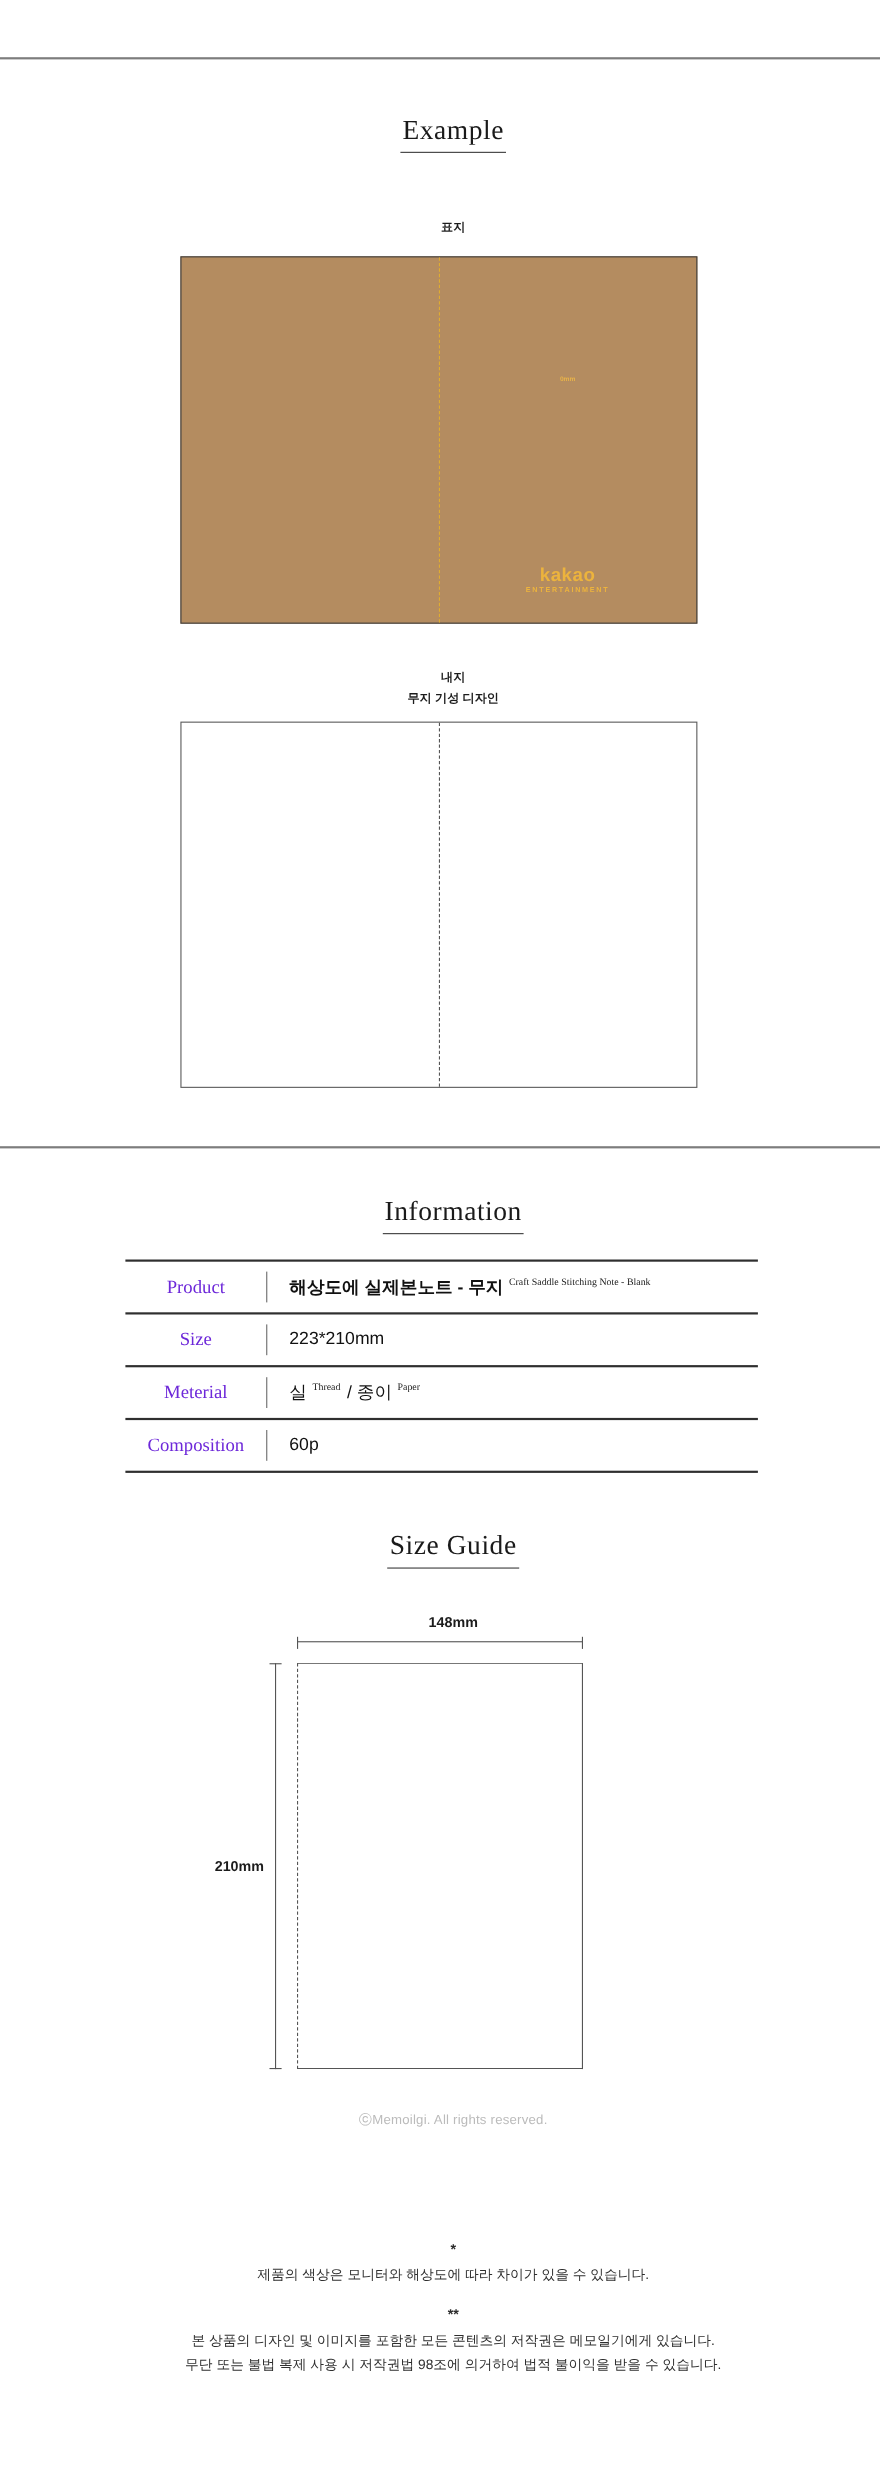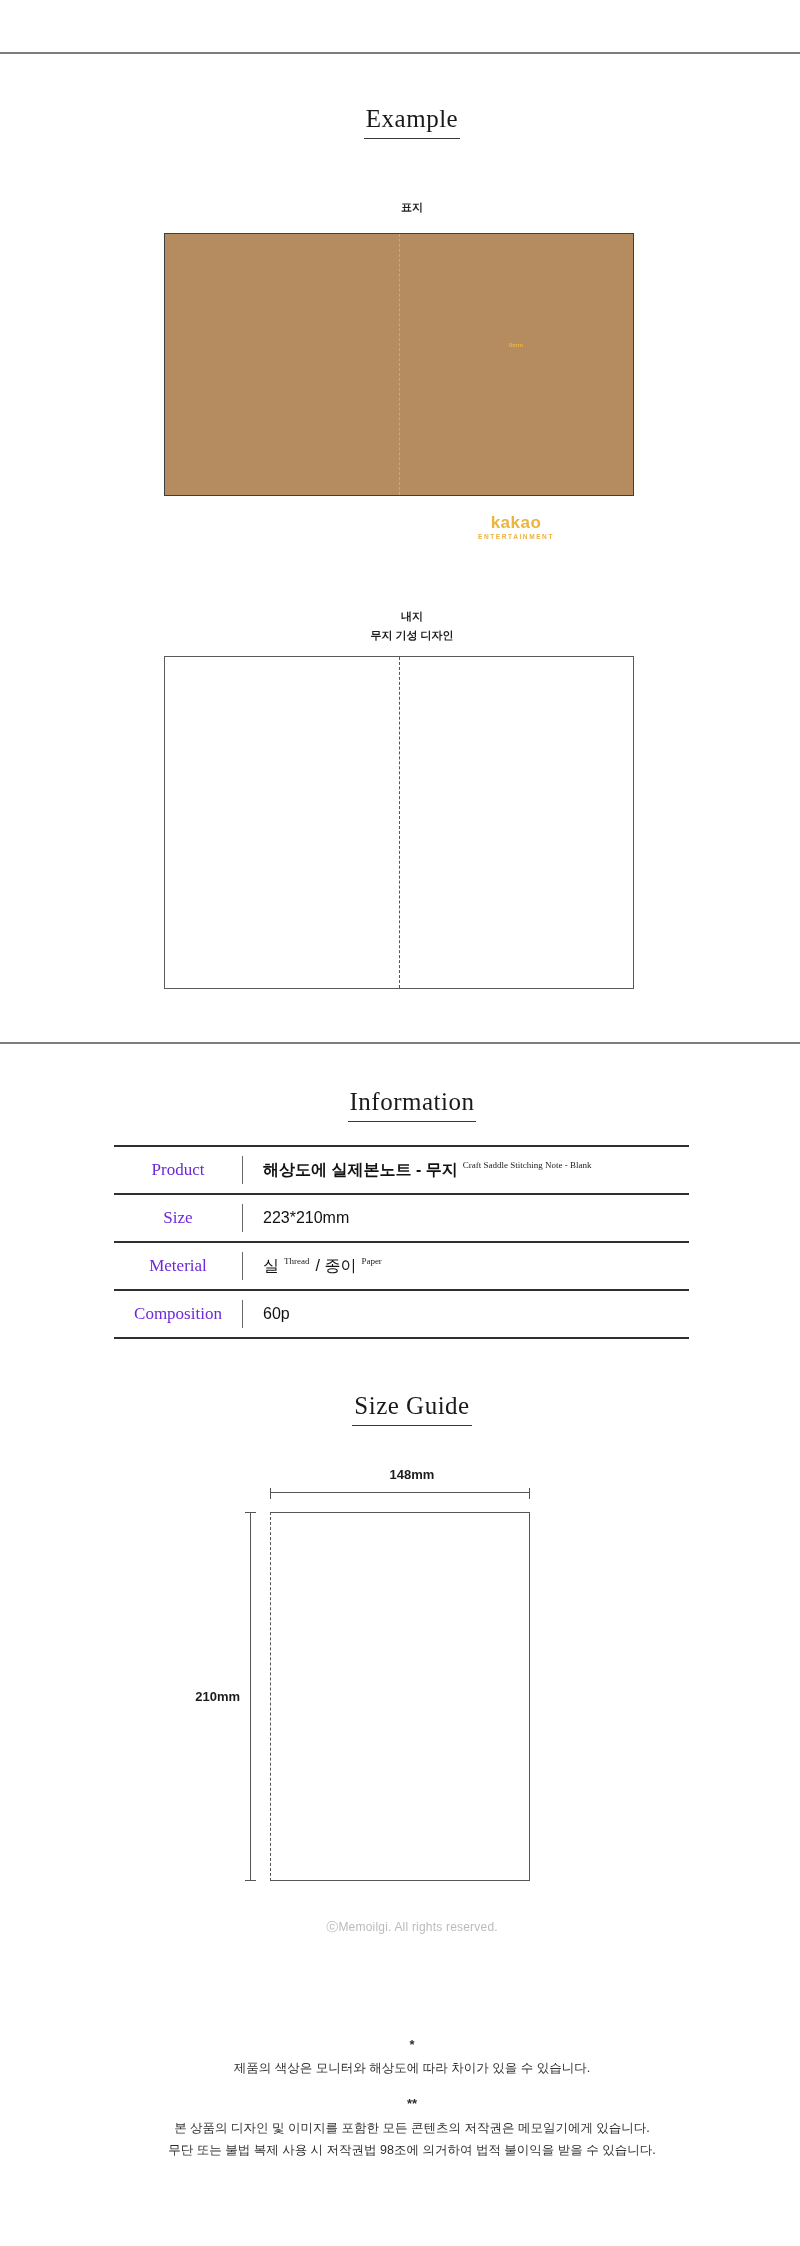--- a/index.html
+++ b/index.html
@@ -12,21 +12,21 @@
   .hr{position:absolute;left:0;width:800px;height:2px;background:#7d7d7d;}
 
   
   .heading{font-family:"Liberation Serif", serif;font-size:25px;font-weight:400;
            letter-spacing:0.5px;color:#1a1a1a;}
   .heading .u{display:inline-block;padding:0 2px 5px 2px;border-bottom:1.5px solid #3a3a3a;}
 
   .sec-label{font-size:11px;font-weight:700;color:#1c1c1c;line-height:19px;}
 
   
-  .cover{position:absolute;left:164px;top:233px;width:470px;height:263px;
+  .cover{position:absolute;left:164px;top:233px;width:470px;height:334px;
          background:#b48c60;border:1px solid #3e3e3e;box-sizing:border-box;}
   .cover-fold{position:absolute;left:50%;top:0;bottom:0;width:0;
               border-left:1px dashed #e0ac30;}
   .bleed-note{position:absolute;left:50%;width:50%;top:108px;text-align:center;
               font-size:6px;color:#e8b348;font-weight:700;}
   .logo-block{position:absolute;left:50%;width:50%;top:280px;text-align:center;line-height:1;}
   .logo-main{font-size:17px;font-weight:700;color:#ecb33d;letter-spacing:0.5px;}
   .logo-sub{font-size:6.5px;font-weight:700;color:#ecb33d;letter-spacing:1.6px;margin-top:3px;}
 
   

